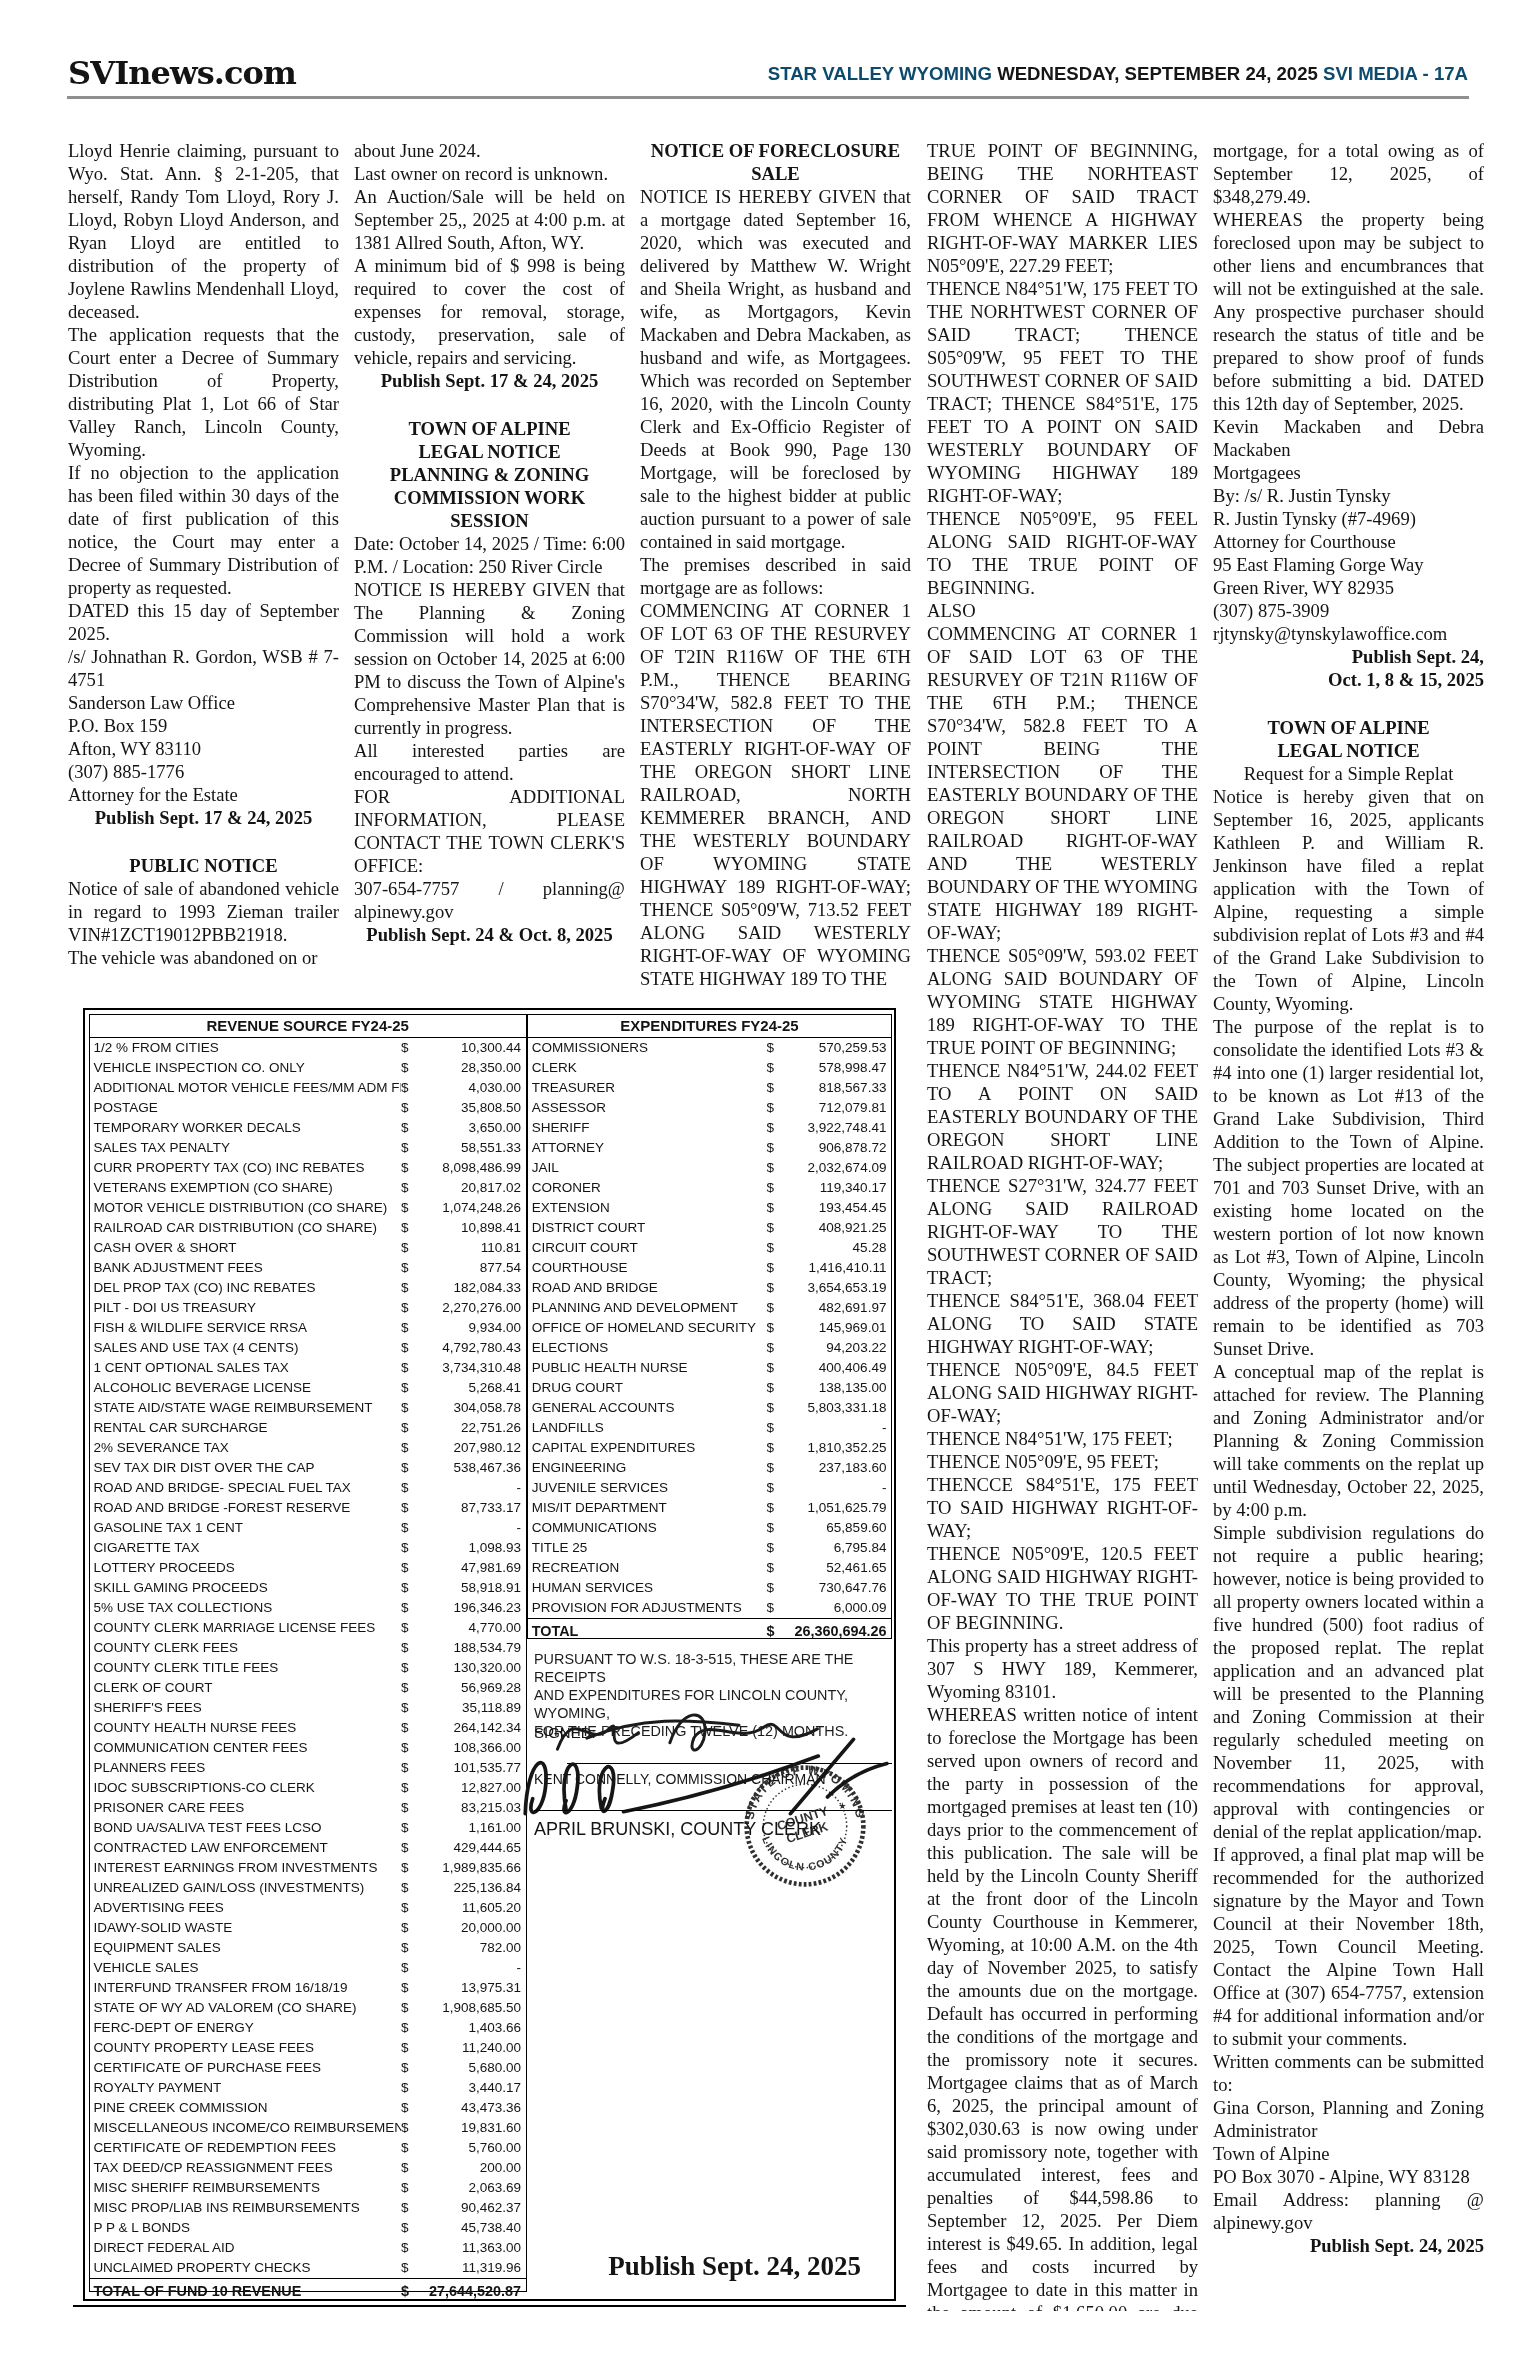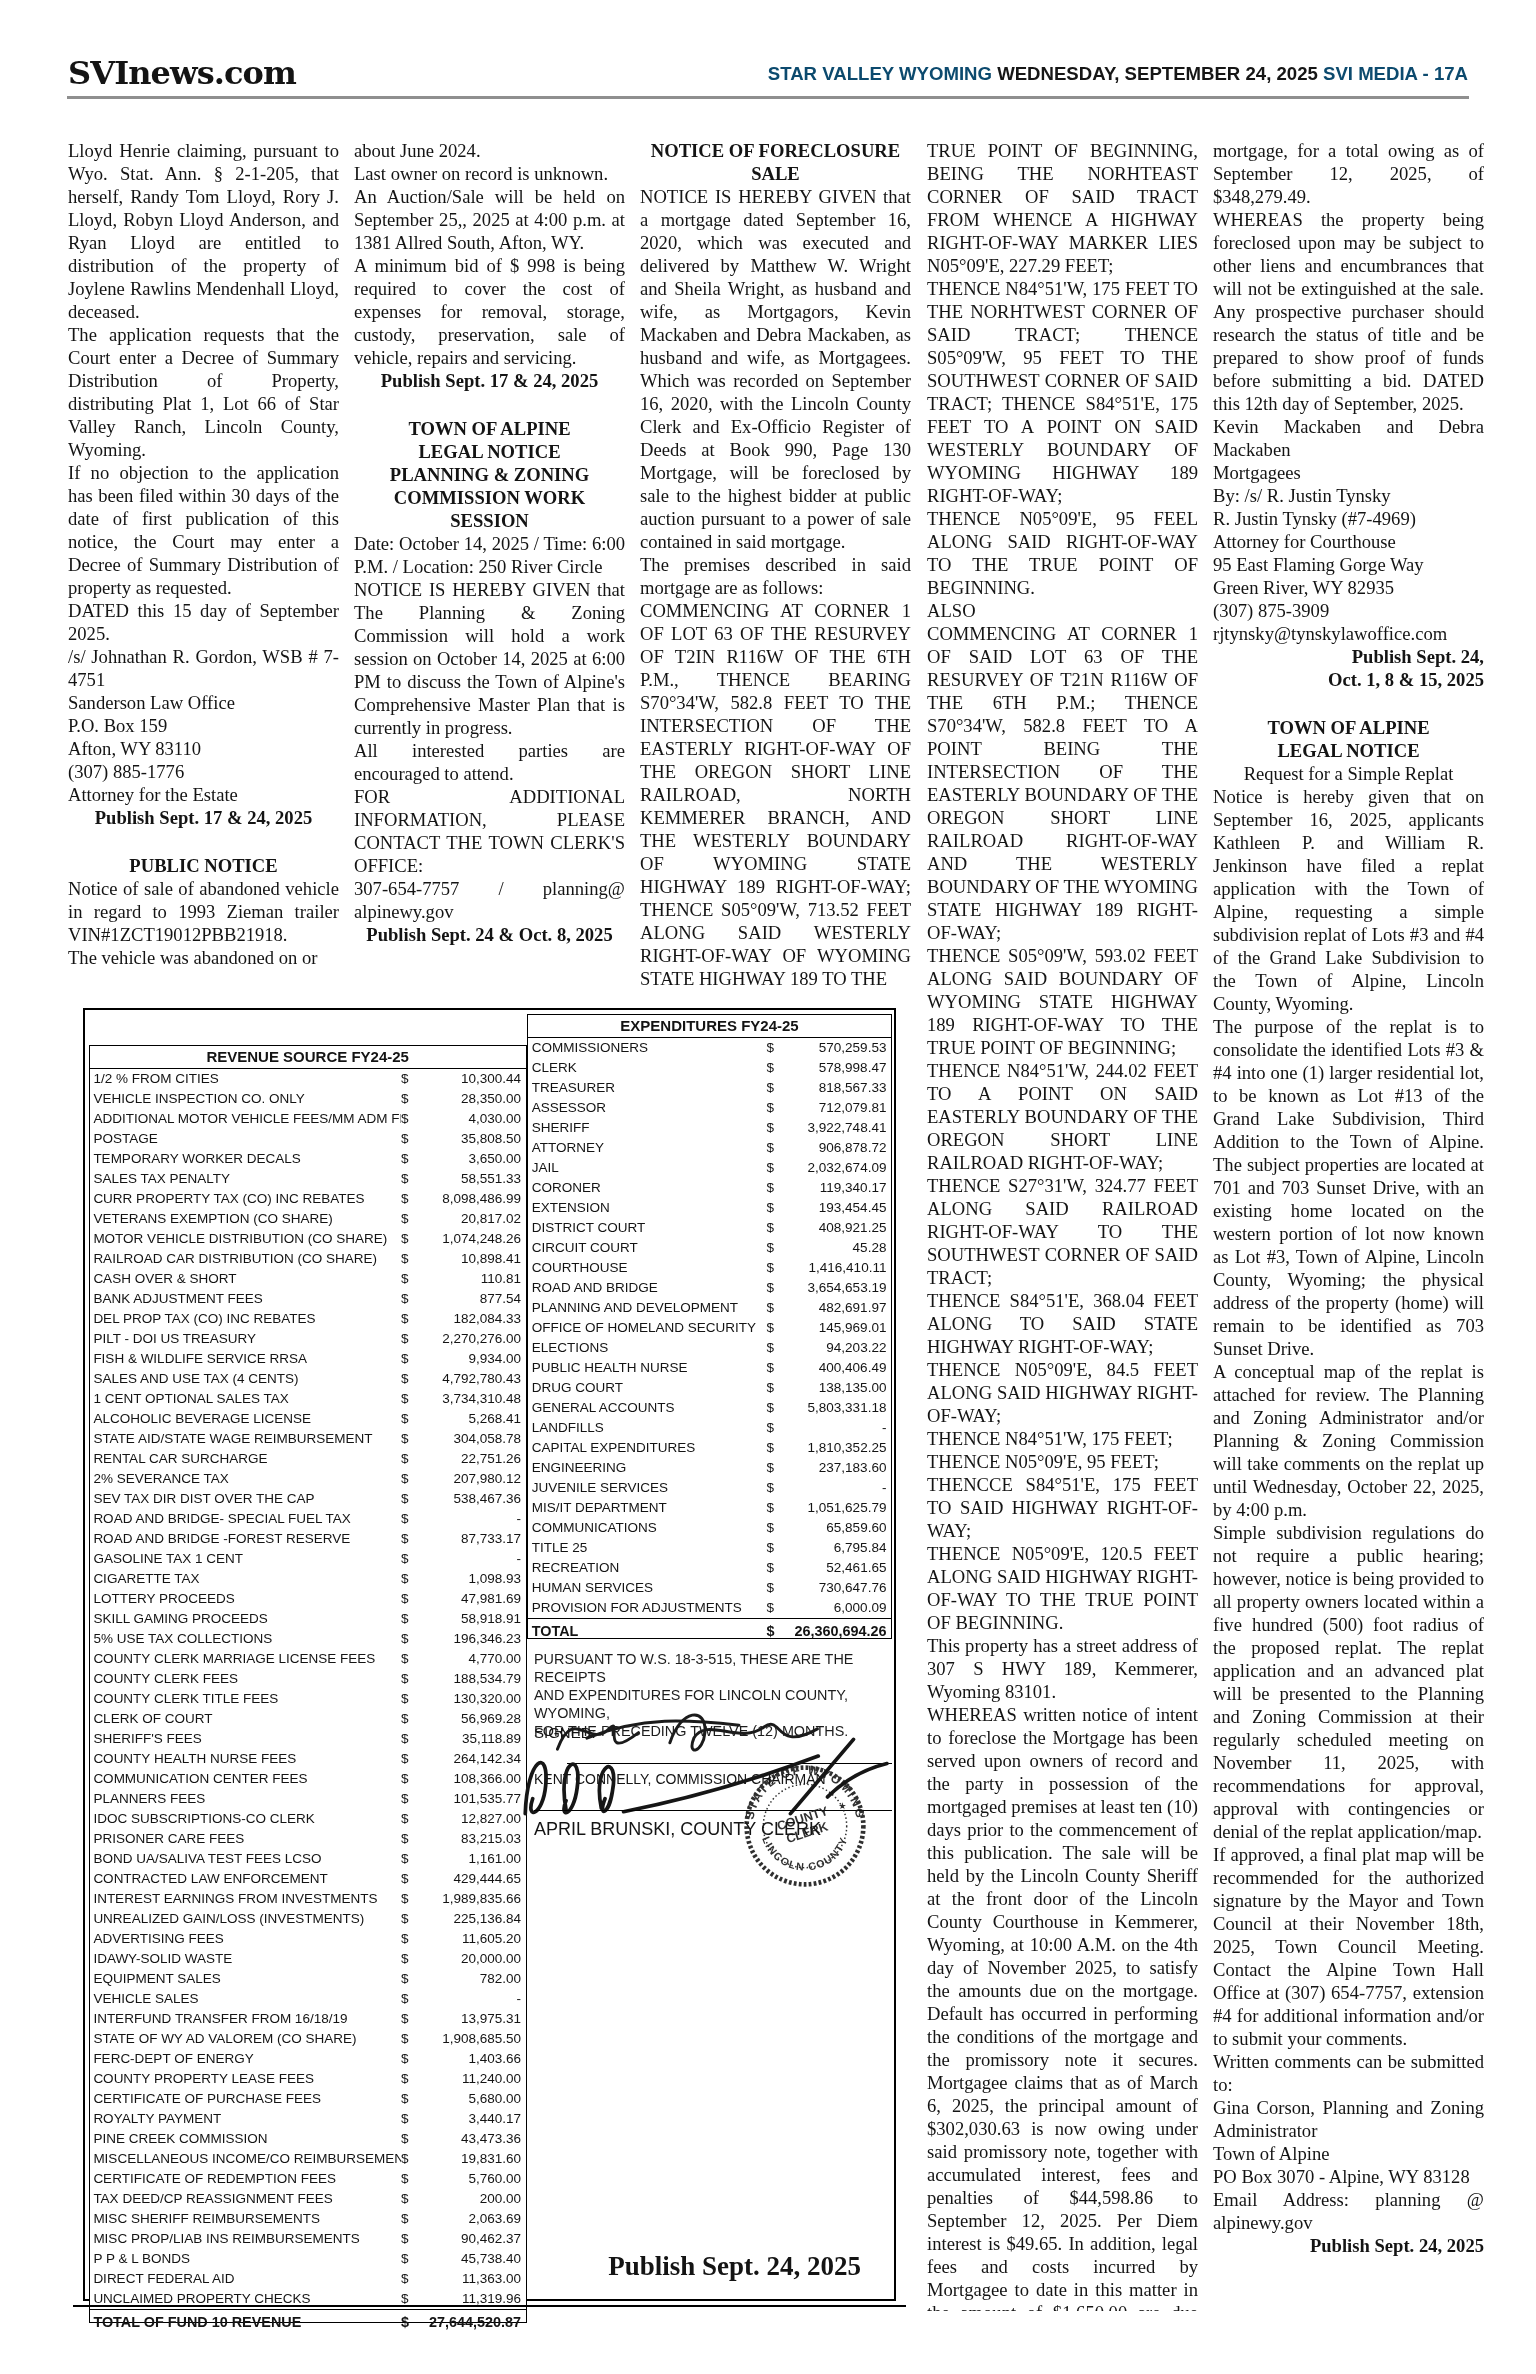--- a/index.html
+++ b/index.html
@@ -22,21 +22,21 @@
   .col p.h{font-weight:bold;text-align:center;}
   .col p.gap{margin-top:25px;}
   .col p.c{text-align:center;}
   .col p.p-bc{font-weight:bold;text-align:center;}
   .col p.p-br{font-weight:bold;text-align:right;}
   
   .finbox{position:absolute;left:83px;top:1008px;width:809px;height:1289px;
           border:2.8px solid #000;font-family:"Liberation Sans", sans-serif;background:#fff;}
   .finbox:after{content:"";position:absolute;left:-12px;right:-12px;bottom:-8.3px;height:2.8px;background:#000;}
   .panel{position:absolute;border:1.9px solid #000;background:#fff;}
-  .panel-rev{left:3.7px;top:3.7px;width:436px;height:1276px;margin-top:31px;}
+  .panel-rev{left:3.7px;top:3.7px;width:436px;height:1276px;}
   .panel-exp{left:442px;top:3.7px;width:363px;height:623px;}
   .ptitle{height:22px;line-height:22px;text-align:center;font-weight:bold;font-size:15px;
           border-bottom:0.9px solid #000;}
   .trow{display:flex;align-items:center;height:20px;font-size:13.5px;line-height:14px;}
   .trow .tl{flex:1 1 auto;padding-left:3.7px;white-space:nowrap;overflow:hidden;}
   .trow .ts{width:24px;text-align:left;flex:0 0 auto;}
   .trow .ta{width:96px;padding-right:4.6px;text-align:right;flex:0 0 auto;white-space:nowrap;}
   .trow.total{font-weight:bold;border-top:1.9px solid #000;height:24px;font-size:14.4px;}
   .trow.total .ta{border-bottom:none;}
   .affidavit{position:absolute;left:449px;top:640px;width:356px;font-size:14.4px;

